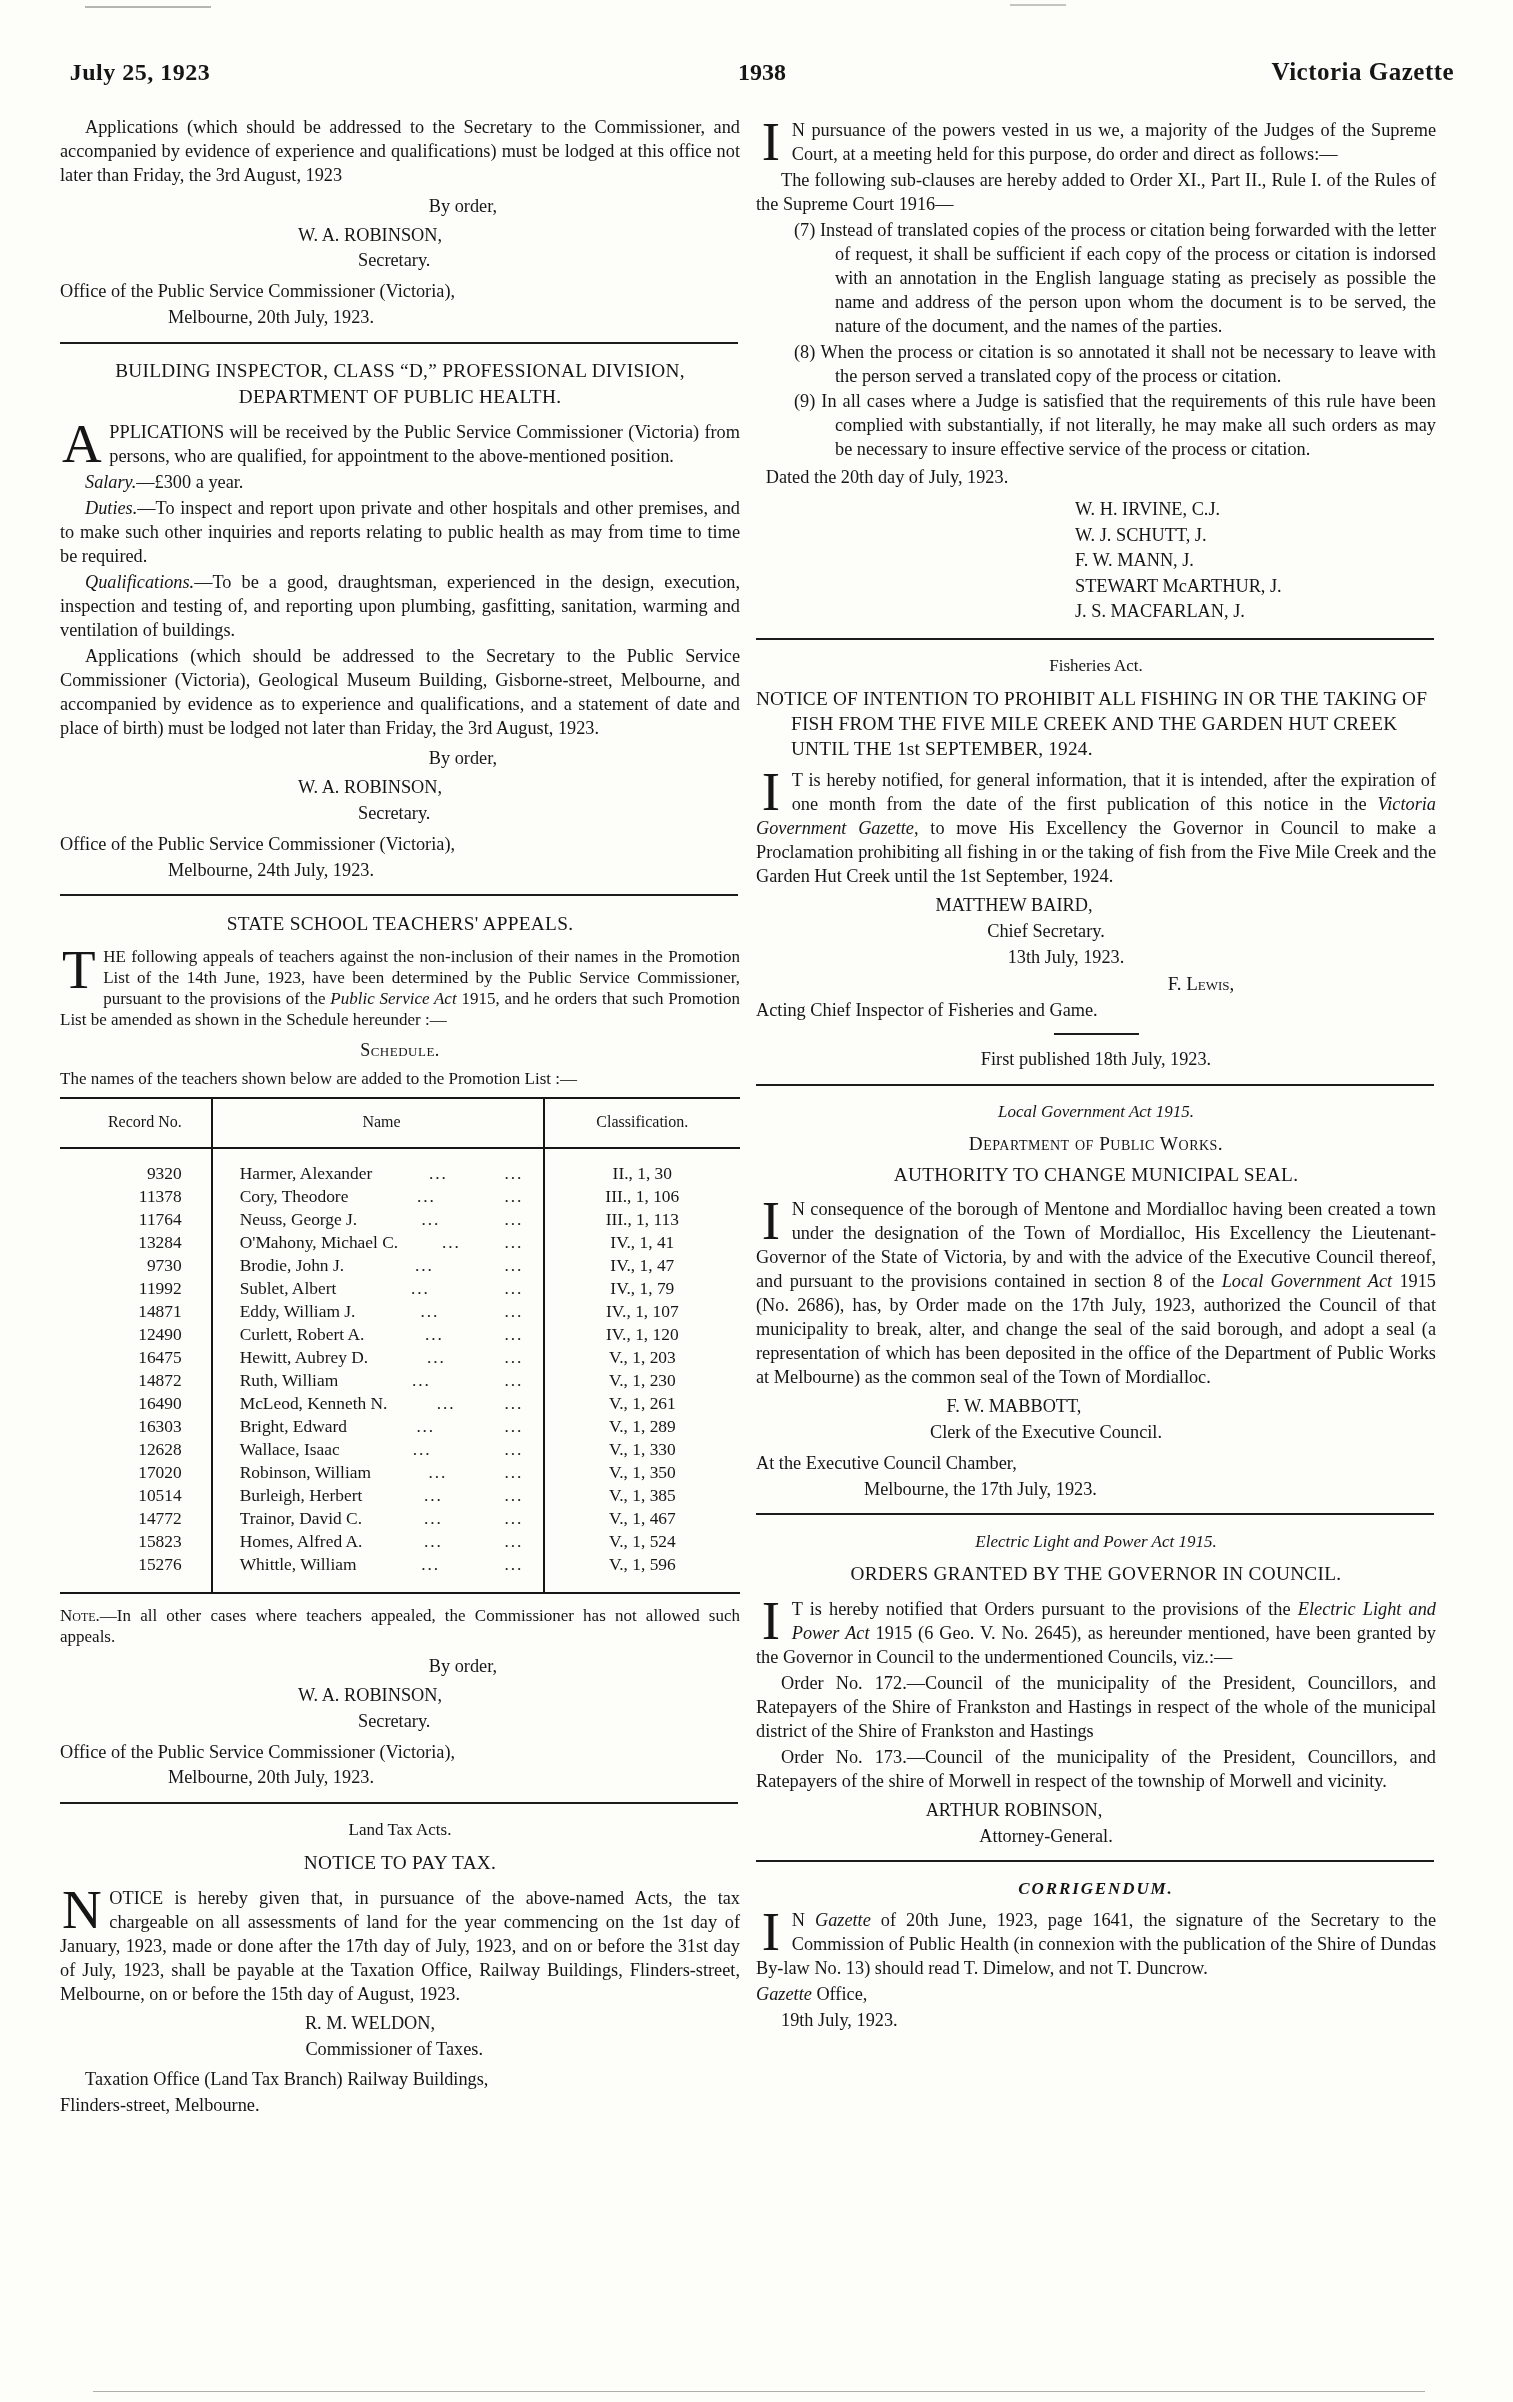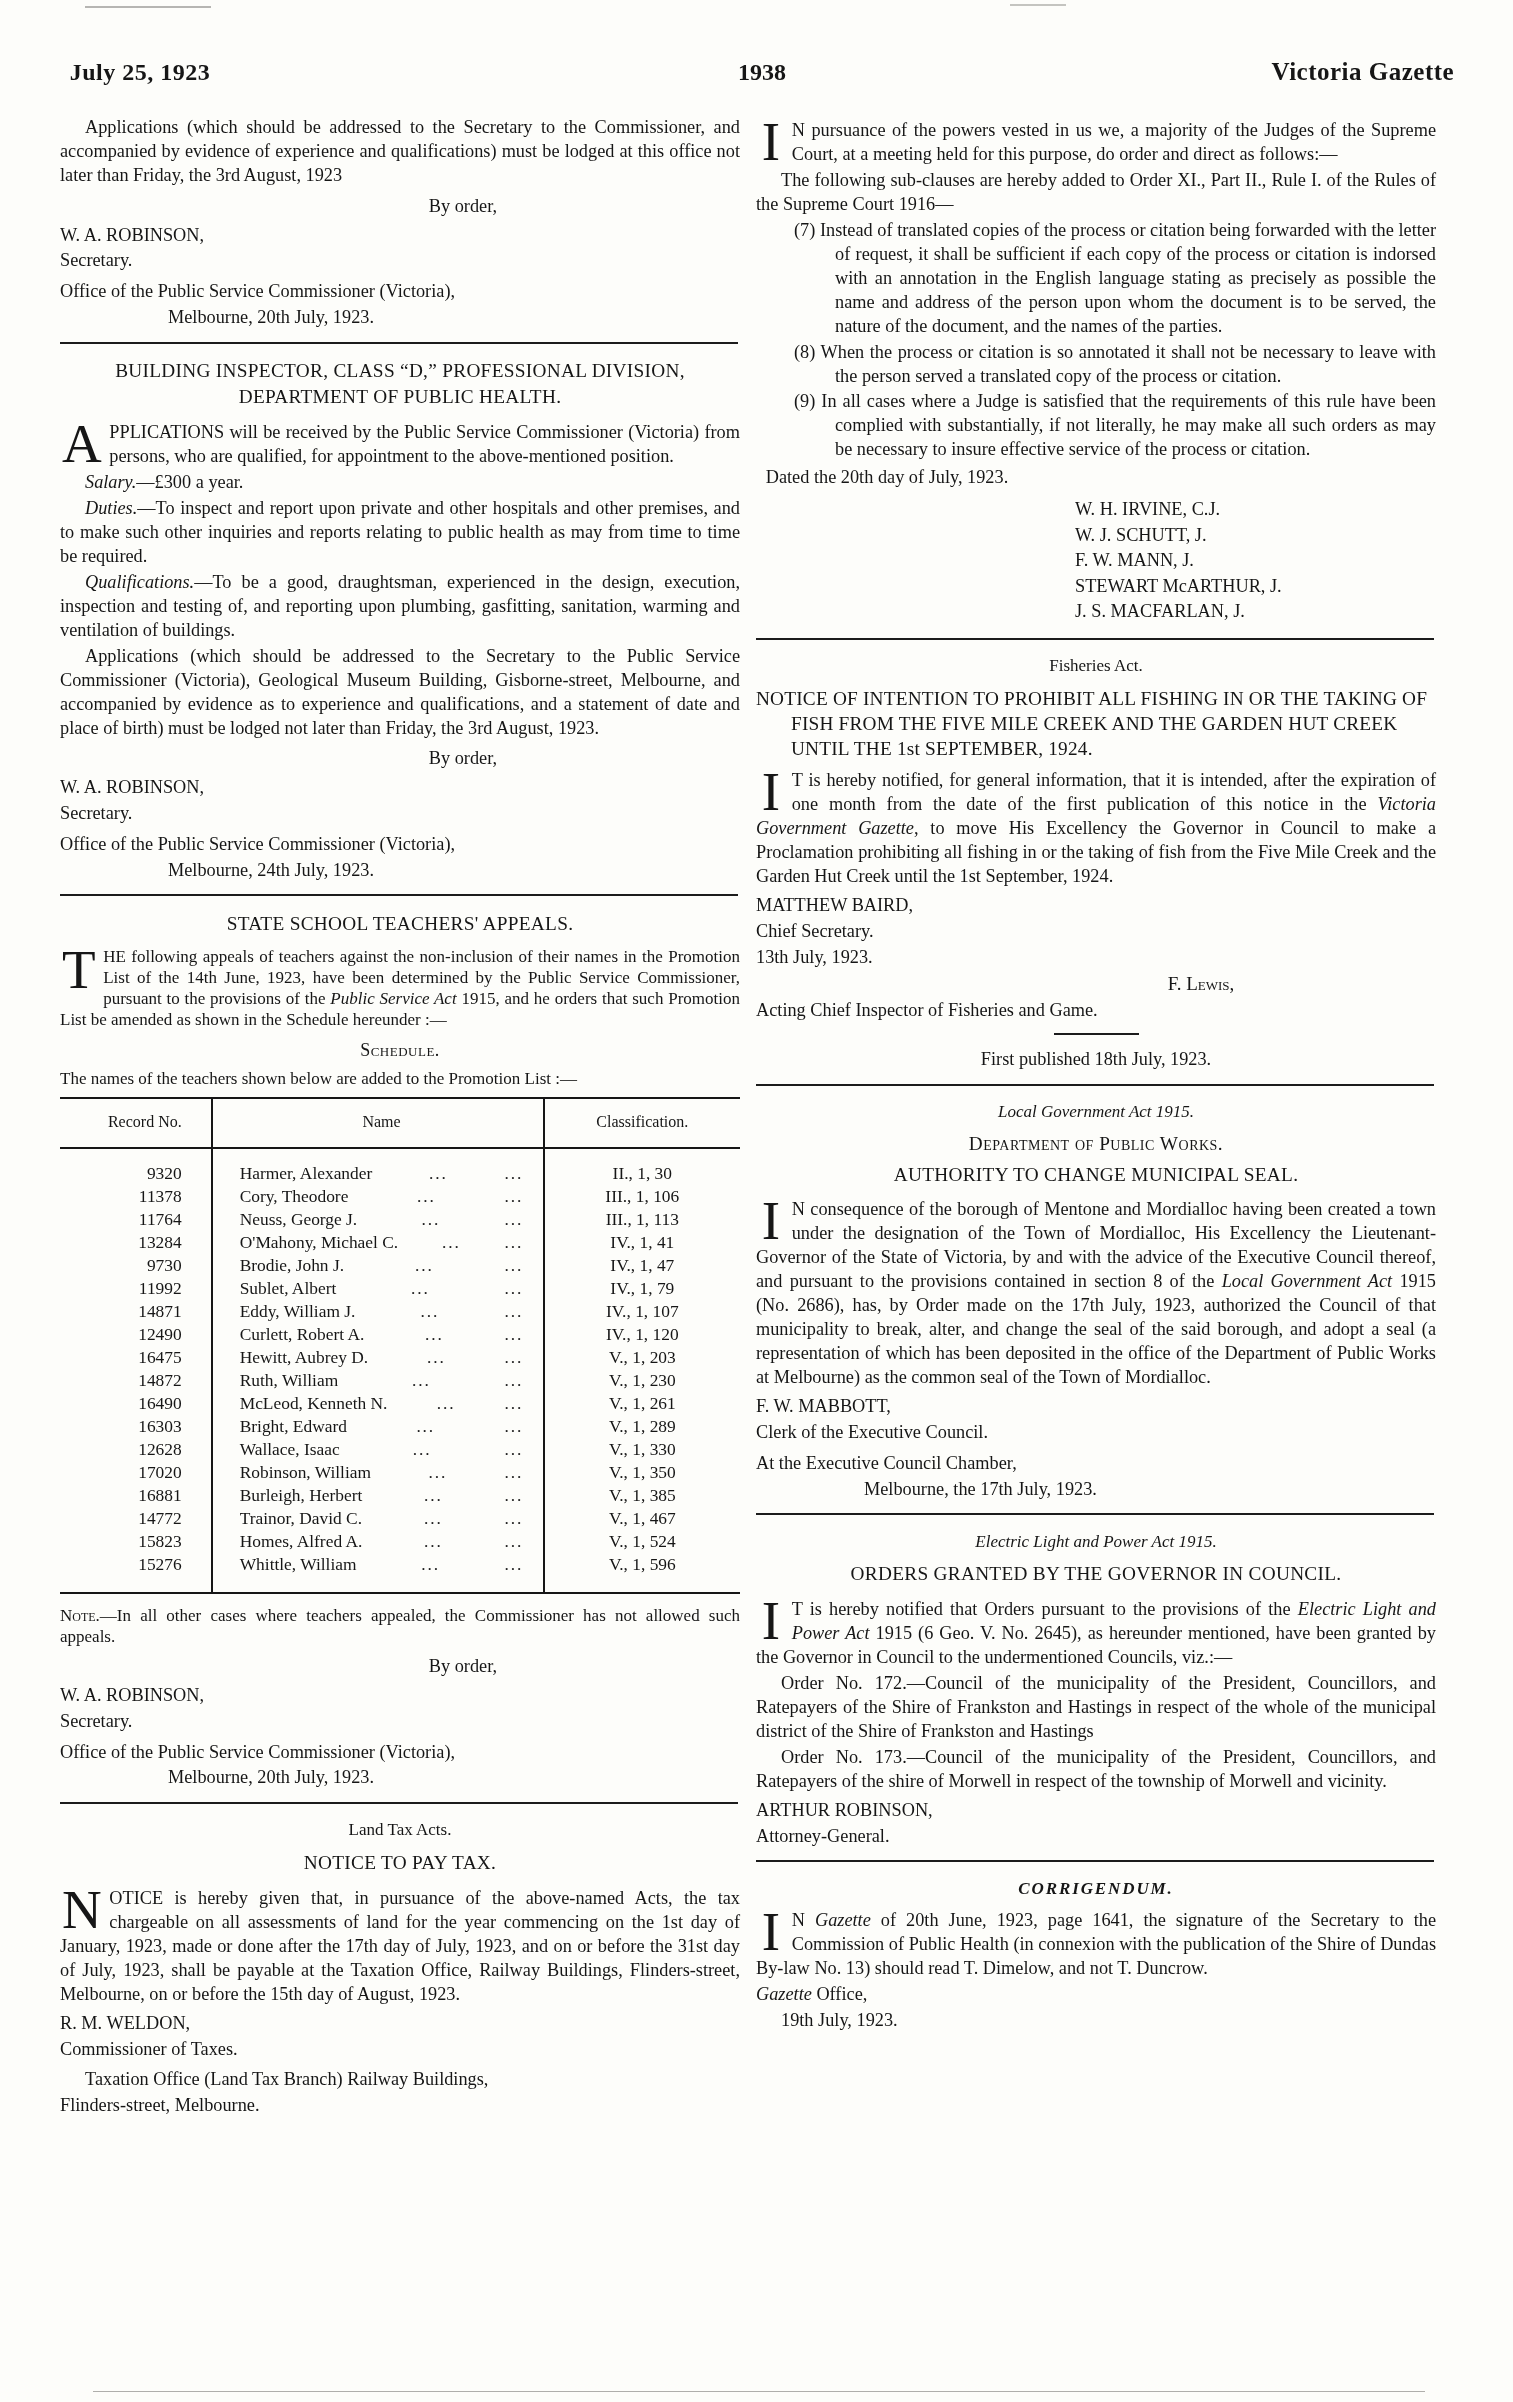--- a/index.html
+++ b/index.html
@@ -32,21 +32,21 @@
   .rule-short { border:0; border-top:2.4px solid #1c1c1c; width:85px; margin:11.6px auto 11.6px; }
   
   .section-heading { font-size:19.3px; line-height:26px; font-weight:normal; text-align:center; margin:1.9px 0 9.7px; letter-spacing:0.3px; }
   .act-heading { font-size:17px; font-weight:normal; text-align:center; margin:0 0 7.7px; }
   .dept-heading { font-size:19.3px; font-weight:normal; text-align:center; margin:0 0 5.8px; font-variant:small-caps; letter-spacing:0.5px; }
   .caps-heading-left { font-size:19.3px; line-height:25px; font-weight:normal; text-align:left; margin:0 0 7.7px; padding-left:35px; text-indent:-35px; letter-spacing:0.2px; }
   .corr-heading { font-size:17px; font-weight:bold; font-style:italic; text-align:center; margin:0 0 7.7px; letter-spacing:1.9px; }
   .schedule-label { text-align:center; font-variant:small-caps; font-size:18px; margin:7.7px 0 5.8px; letter-spacing:0.5px; }
   
   .by-order { text-align:center; padding-left:126px; margin-top:6.8px; }
-  .ta-r { text-align:left; }
+  .ta-r { text-align:center; }
   .pr-xl { padding-right:164px; }
   .pr-l  { padding-right:100px; }
   .pr-m  { padding-right:60px; }
   .pr-s  { padding-right:11.6px; }
   .sig-name { margin-top:4.8px; }
   .office-block { margin-top:6.8px; }
   .office-line2 { padding-left:108px; }
   .judges { margin:7.7px 0 1.9px 319px; text-align:left; }
   .judges div { line-height:25.6px; }
   .dated-line { text-indent:9.7px; margin-top:3.9px; }
@@ -289,21 +289,21 @@
                   <td class="col-name">
                     <div class="name-flex">
                       <span>Robinson, William</span>
                       <span class="dots">...</span>
                       <span class="dots">...</span>
                     </div>
                   </td>
                   <td class="col-class">V., 1, 350</td>
                 </tr>
                 <tr>
-                  <td class="col-record">16881</td>
+                  <td class="col-record">10514</td>
                   <td class="col-name">
                     <div class="name-flex">
                       <span>Burleigh, Herbert</span>
                       <span class="dots">...</span>
                       <span class="dots">...</span>
                     </div>
                   </td>
                   <td class="col-class">V., 1, 385</td>
                 </tr>
                 <tr>

